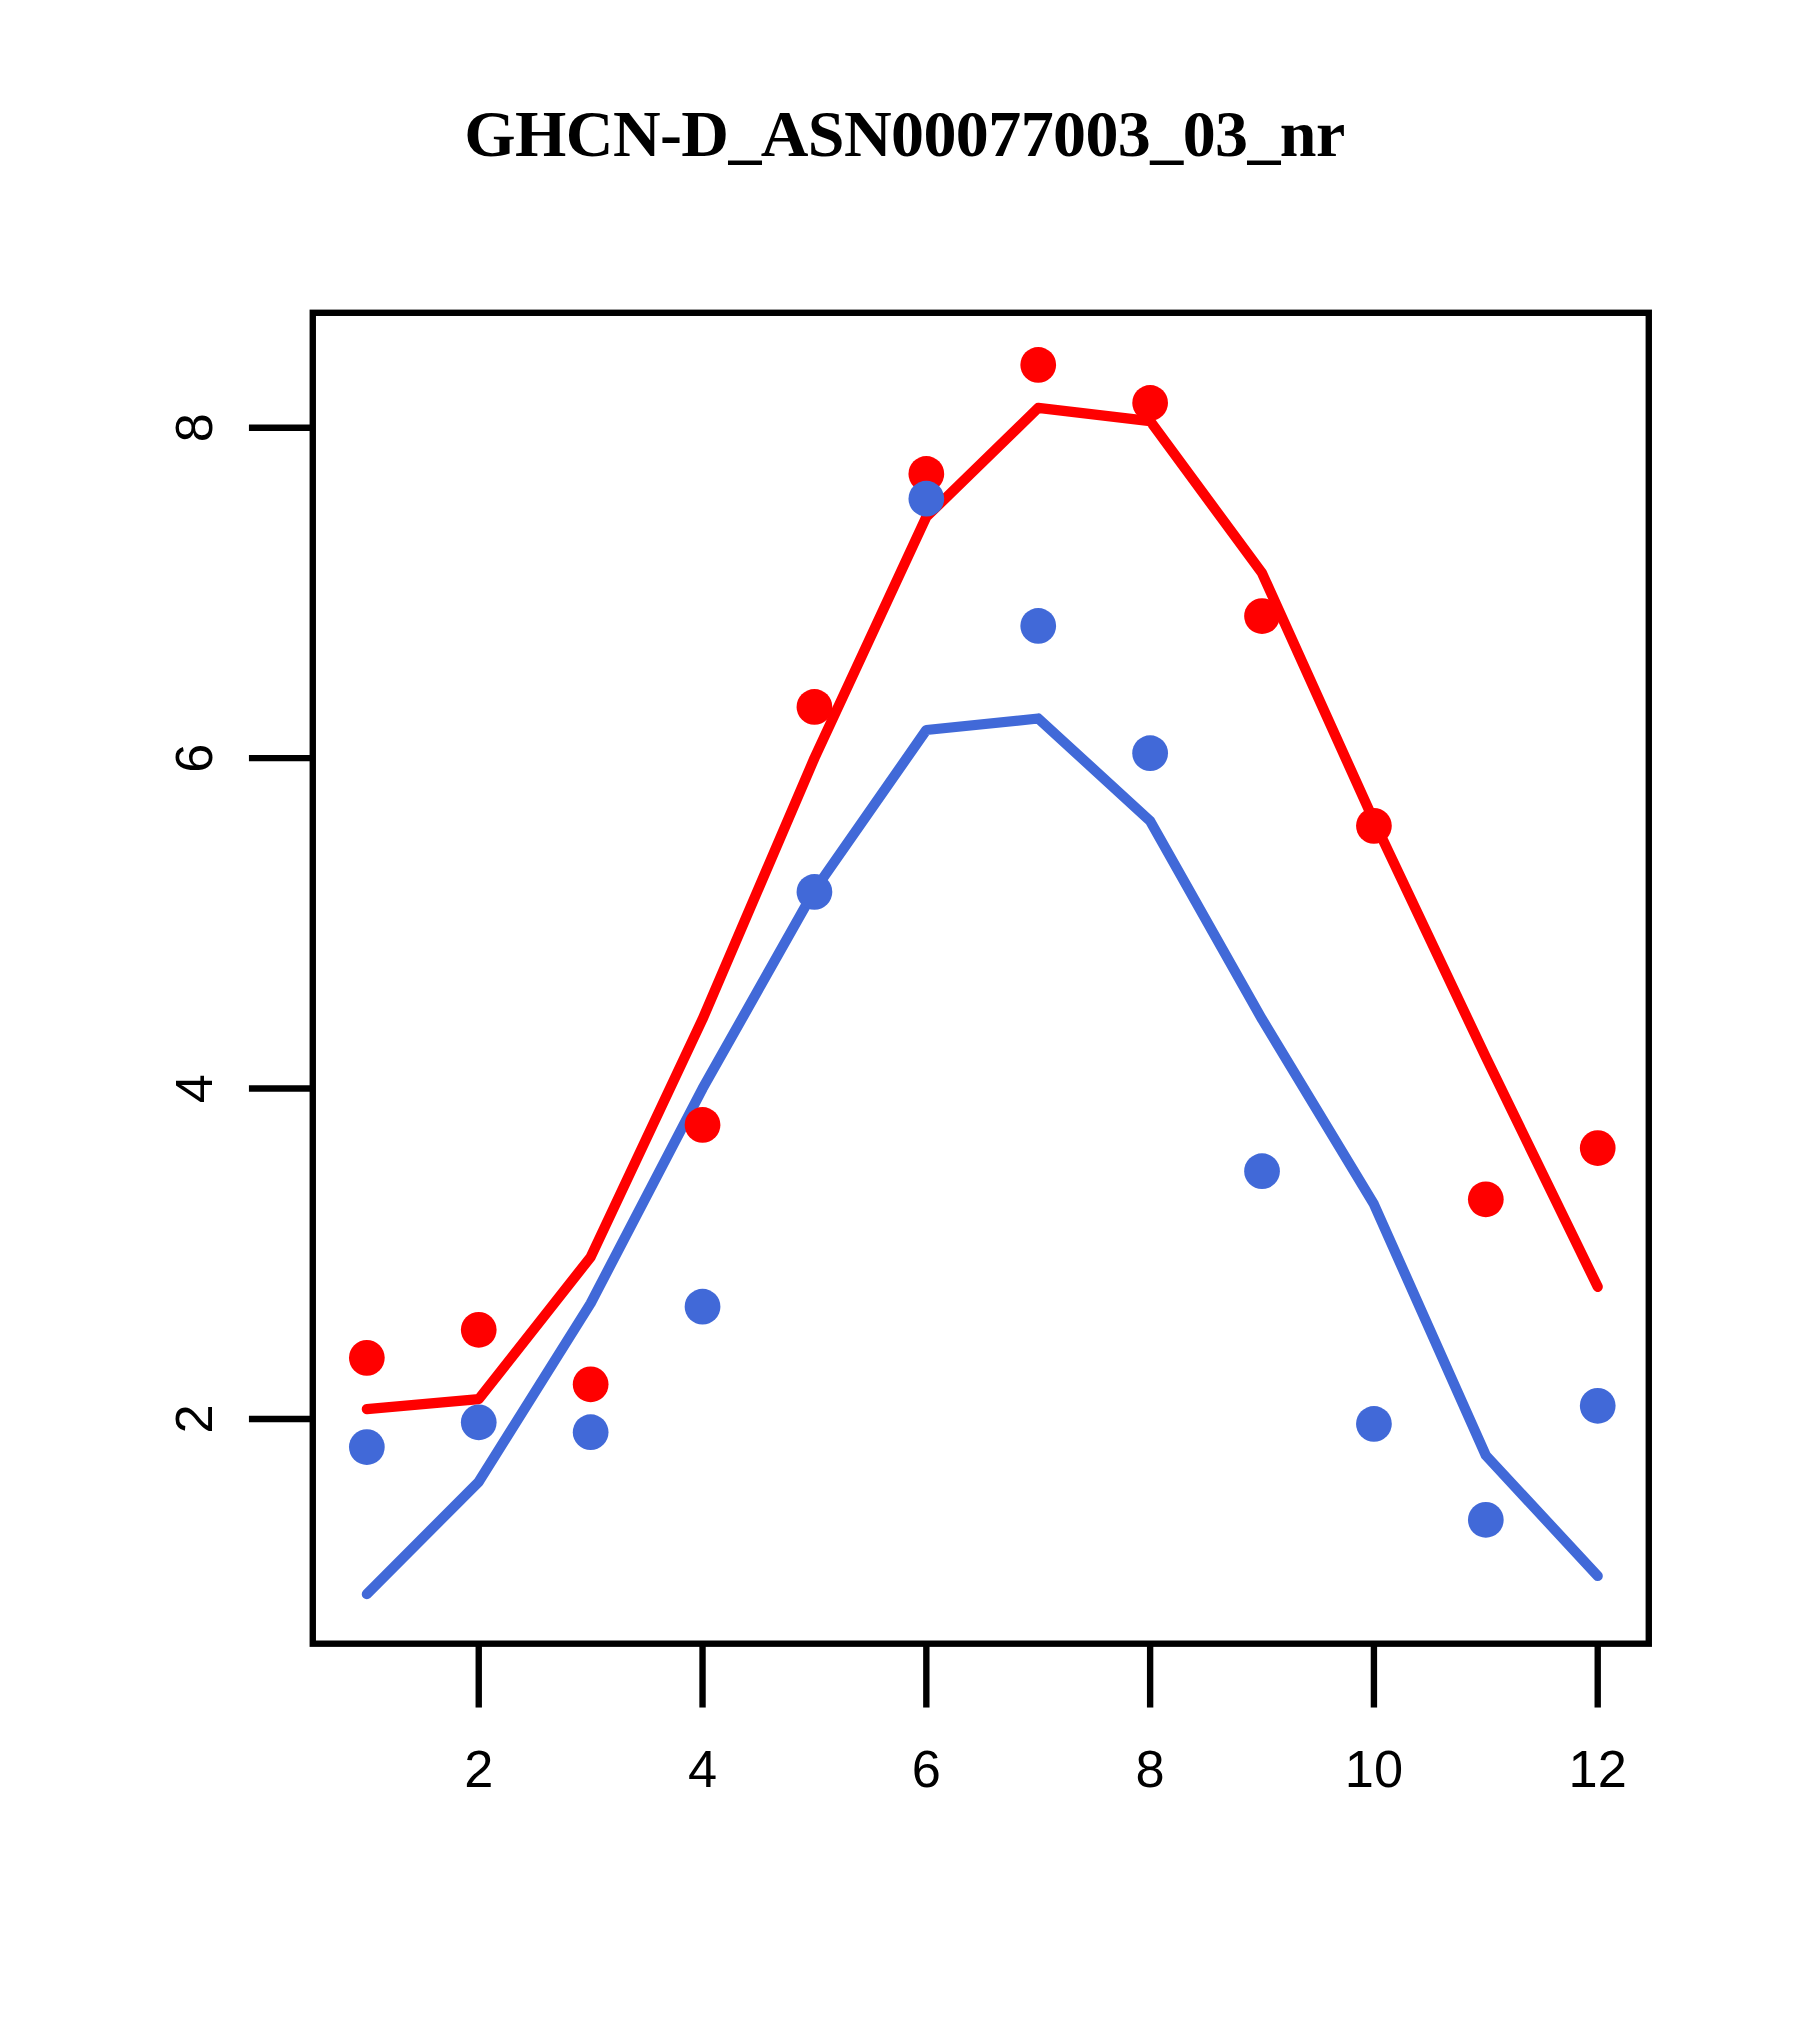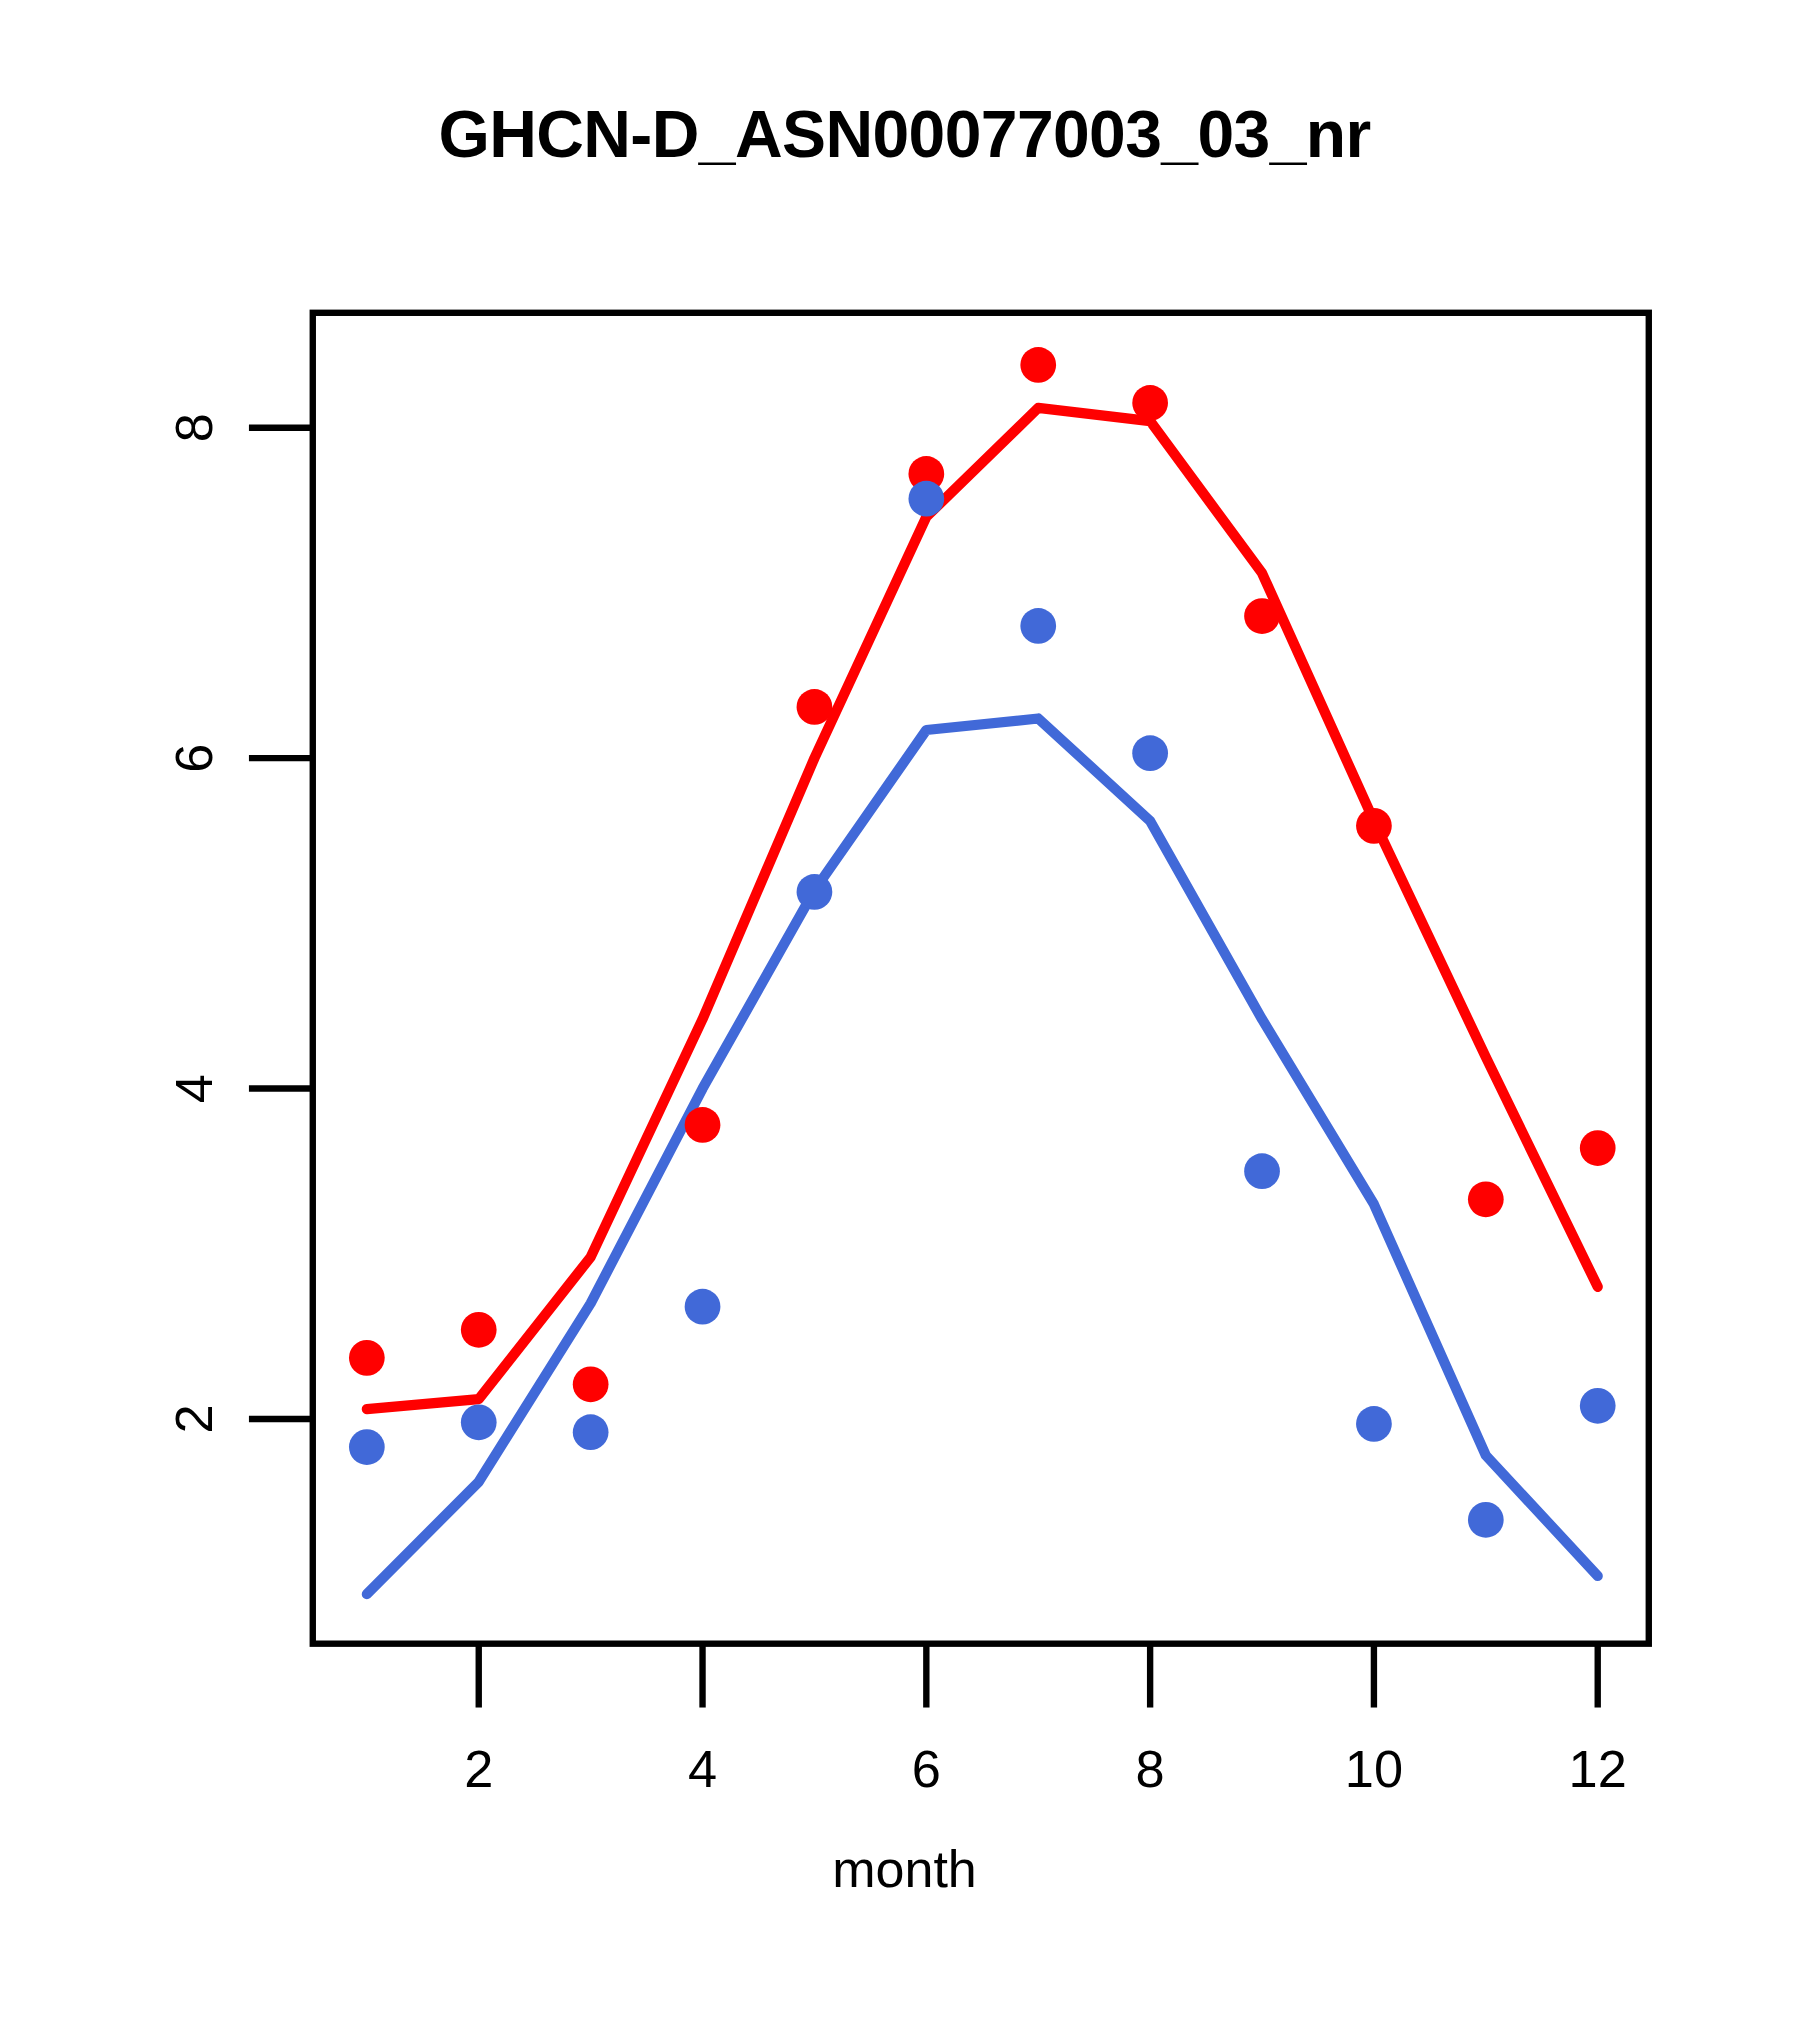--- a/index.html
+++ b/index.html
@@ -23,20 +23,21 @@
     position: absolute;
     left: 0;
     top: 96px;
     width: 1809px;
     text-align: center;
     font-size: 66px;
     font-weight: bold;
     color: #000000;
     letter-spacing: -0.6px;
     white-space: nowrap;
+    font-family: Liberation Serif, serif;
   }
   #xlabel {
     position: absolute;
     left: 0;
     top: 1839px;
     width: 1809px;
     text-align: center;
     font-size: 52px;
     color: #000000;
   }
@@ -125,16 +126,15 @@
         <circle cx="1451.2" cy="781.2983333333334" r="28" fill="#4169D8"></circle>
         <circle cx="1626.5" cy="980.6000000000001" r="28" fill="#4169D8"></circle>
         <circle cx="1801.8000000000002" cy="1179.9016666666666" r="28" fill="#4169D8"></circle>
         <circle cx="1977.1000000000001" cy="1834.75" r="28" fill="#4169D8"></circle>
         <circle cx="2152.4" cy="2230.765" r="28" fill="#4169D8"></circle>
         <circle cx="2327.7" cy="2380.8883333333333" r="28" fill="#4169D8"></circle>
         <circle cx="2503" cy="2202.2933333333335" r="28" fill="#4169D8"></circle>
       </g>
   </svg>
 
-  <div id="xlabel">month</div>
 
 </div>
 
 
 </body></html>

